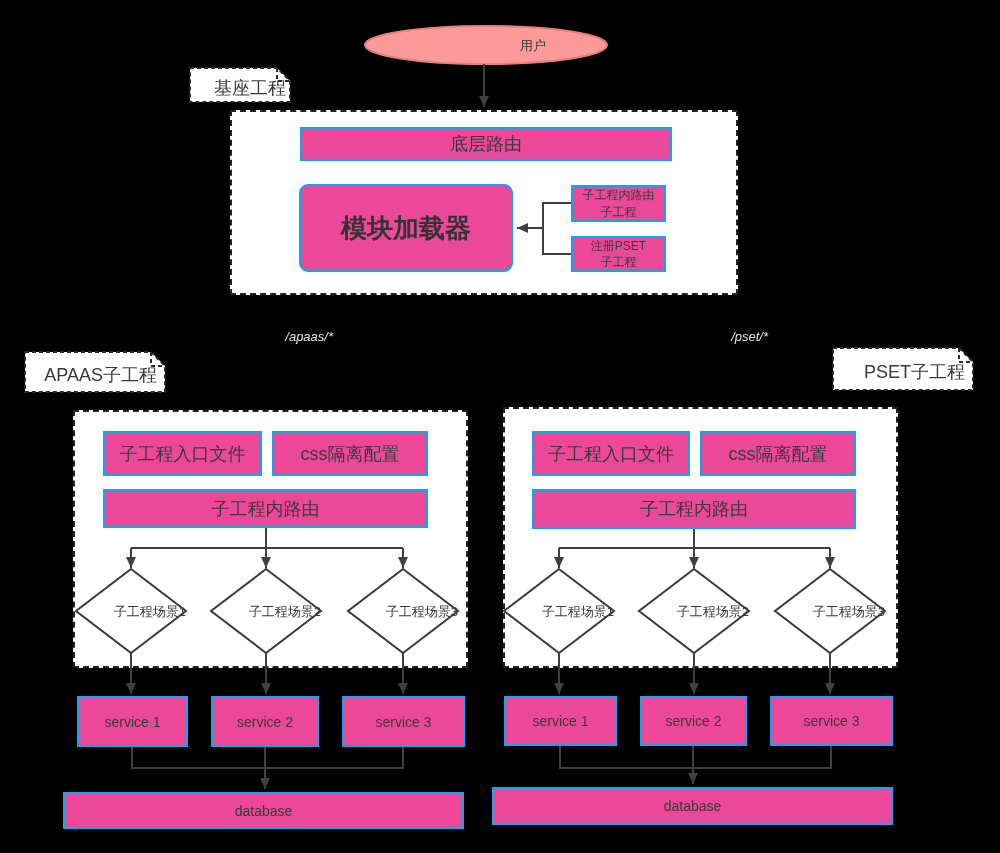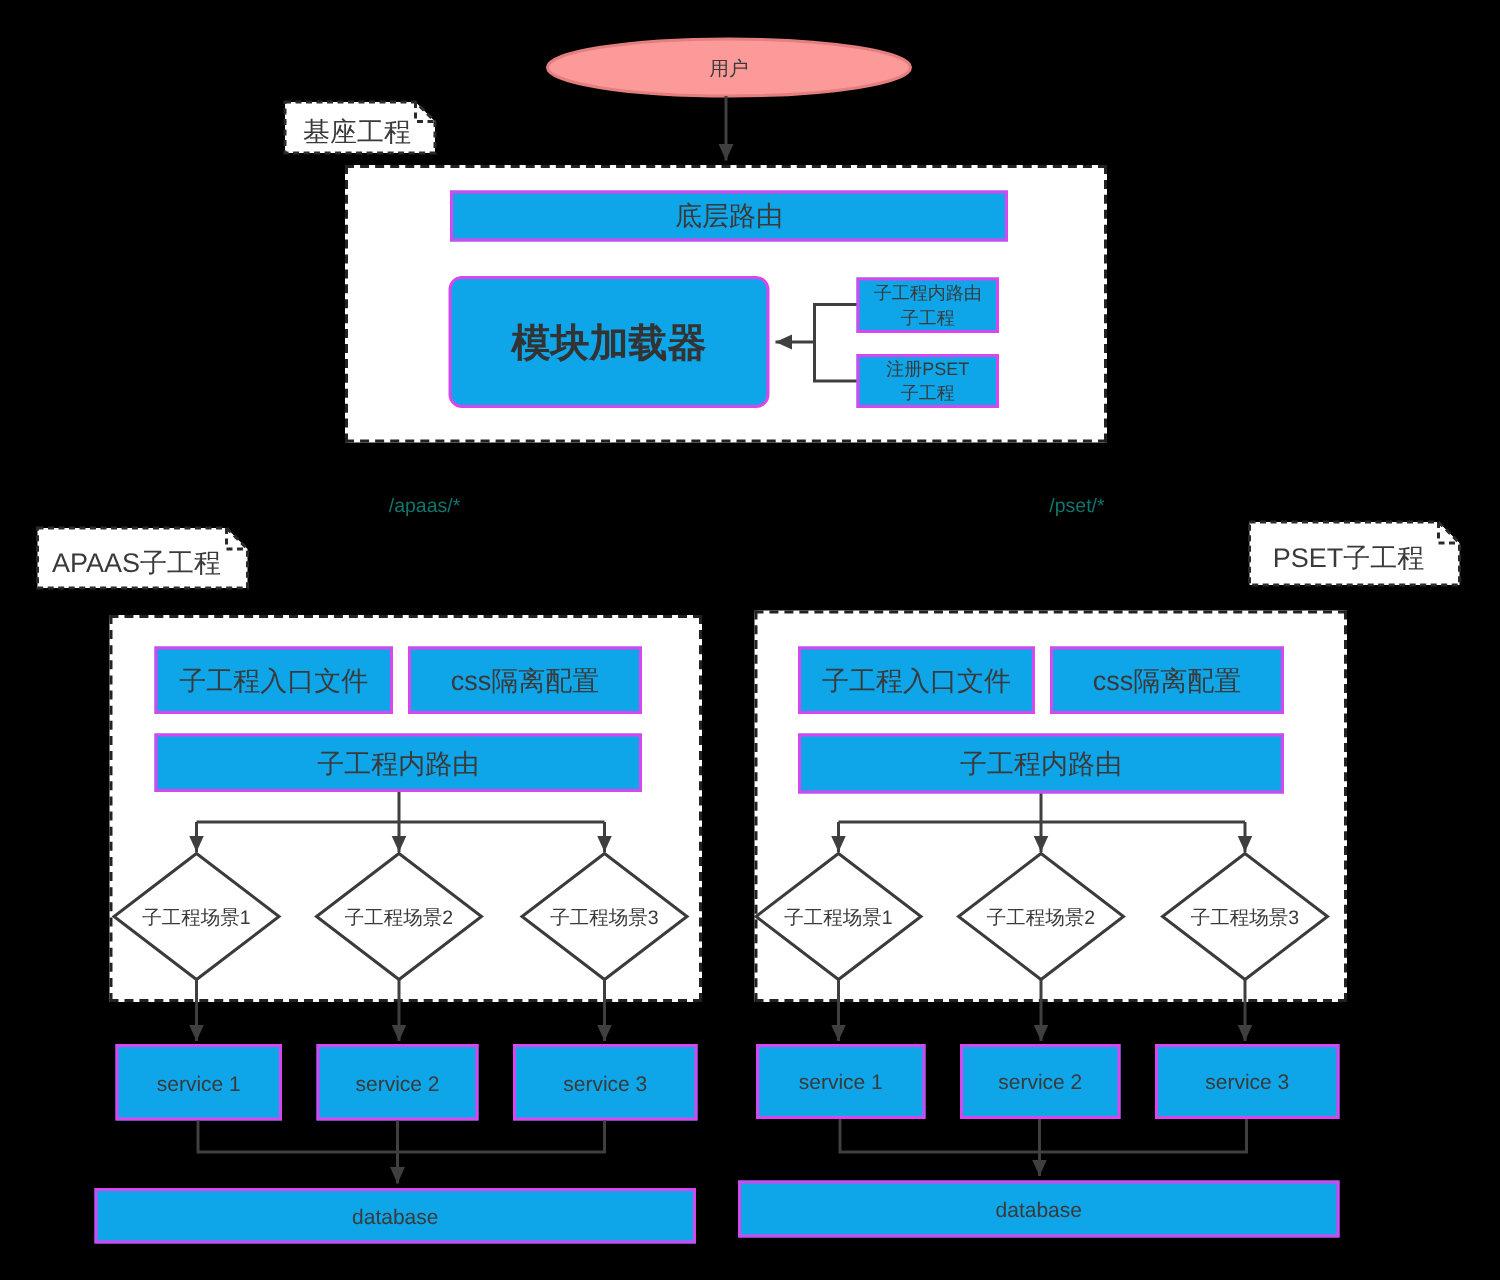--- a/index.html
+++ b/index.html
@@ -14,44 +14,45 @@
     color: #3a3a3a;
   }
   .container {
     position: absolute;
     background: #fff;
     border: 2px dashed #222;
     z-index: 0;
   }
   .box {
     position: absolute;
-    background: #0ea5e9;
-    border: 2px solid #d946ef;
+    background: #ec4899;
+    border: 2px solid #0ea5e9;
     display: flex;
     align-items: center;
     justify-content: center;
     text-align: center;
     z-index: 1;
     color: #3a3a3a;
   }
   .rounded { border-radius: 9px; }
   .fs12 { font-size: 12px; line-height: 1.35; }
   .fs13 { font-size: 13px; }
   .fs15 { font-size: 18px; }
   .fs17 { font-size: 14px; }
   .loader-text { font-size: 26px; font-weight: bold; color: #333; }
   .overlay { position: absolute; left: 0; top: 0; z-index: 2; pointer-events: none; }
   .flabel {
     position: absolute;
     z-index: 3;
-    text-align: center;
+    text-align: right;
     color: #3a3a3a;
   }
   .route-label {
-    color: #0f766e;
+    font-style: italic;
+    color: #e5e5e5;
     font-size: 13px;
   }
 </style>
 </head>
 <body>
 
 <div class="canvas">
 
   <div class="container" style="left:230px;top:110px;width:508px;height:185px"></div>
   <div class="container" style="left:73px;top:410px;width:395px;height:258px"></div>

